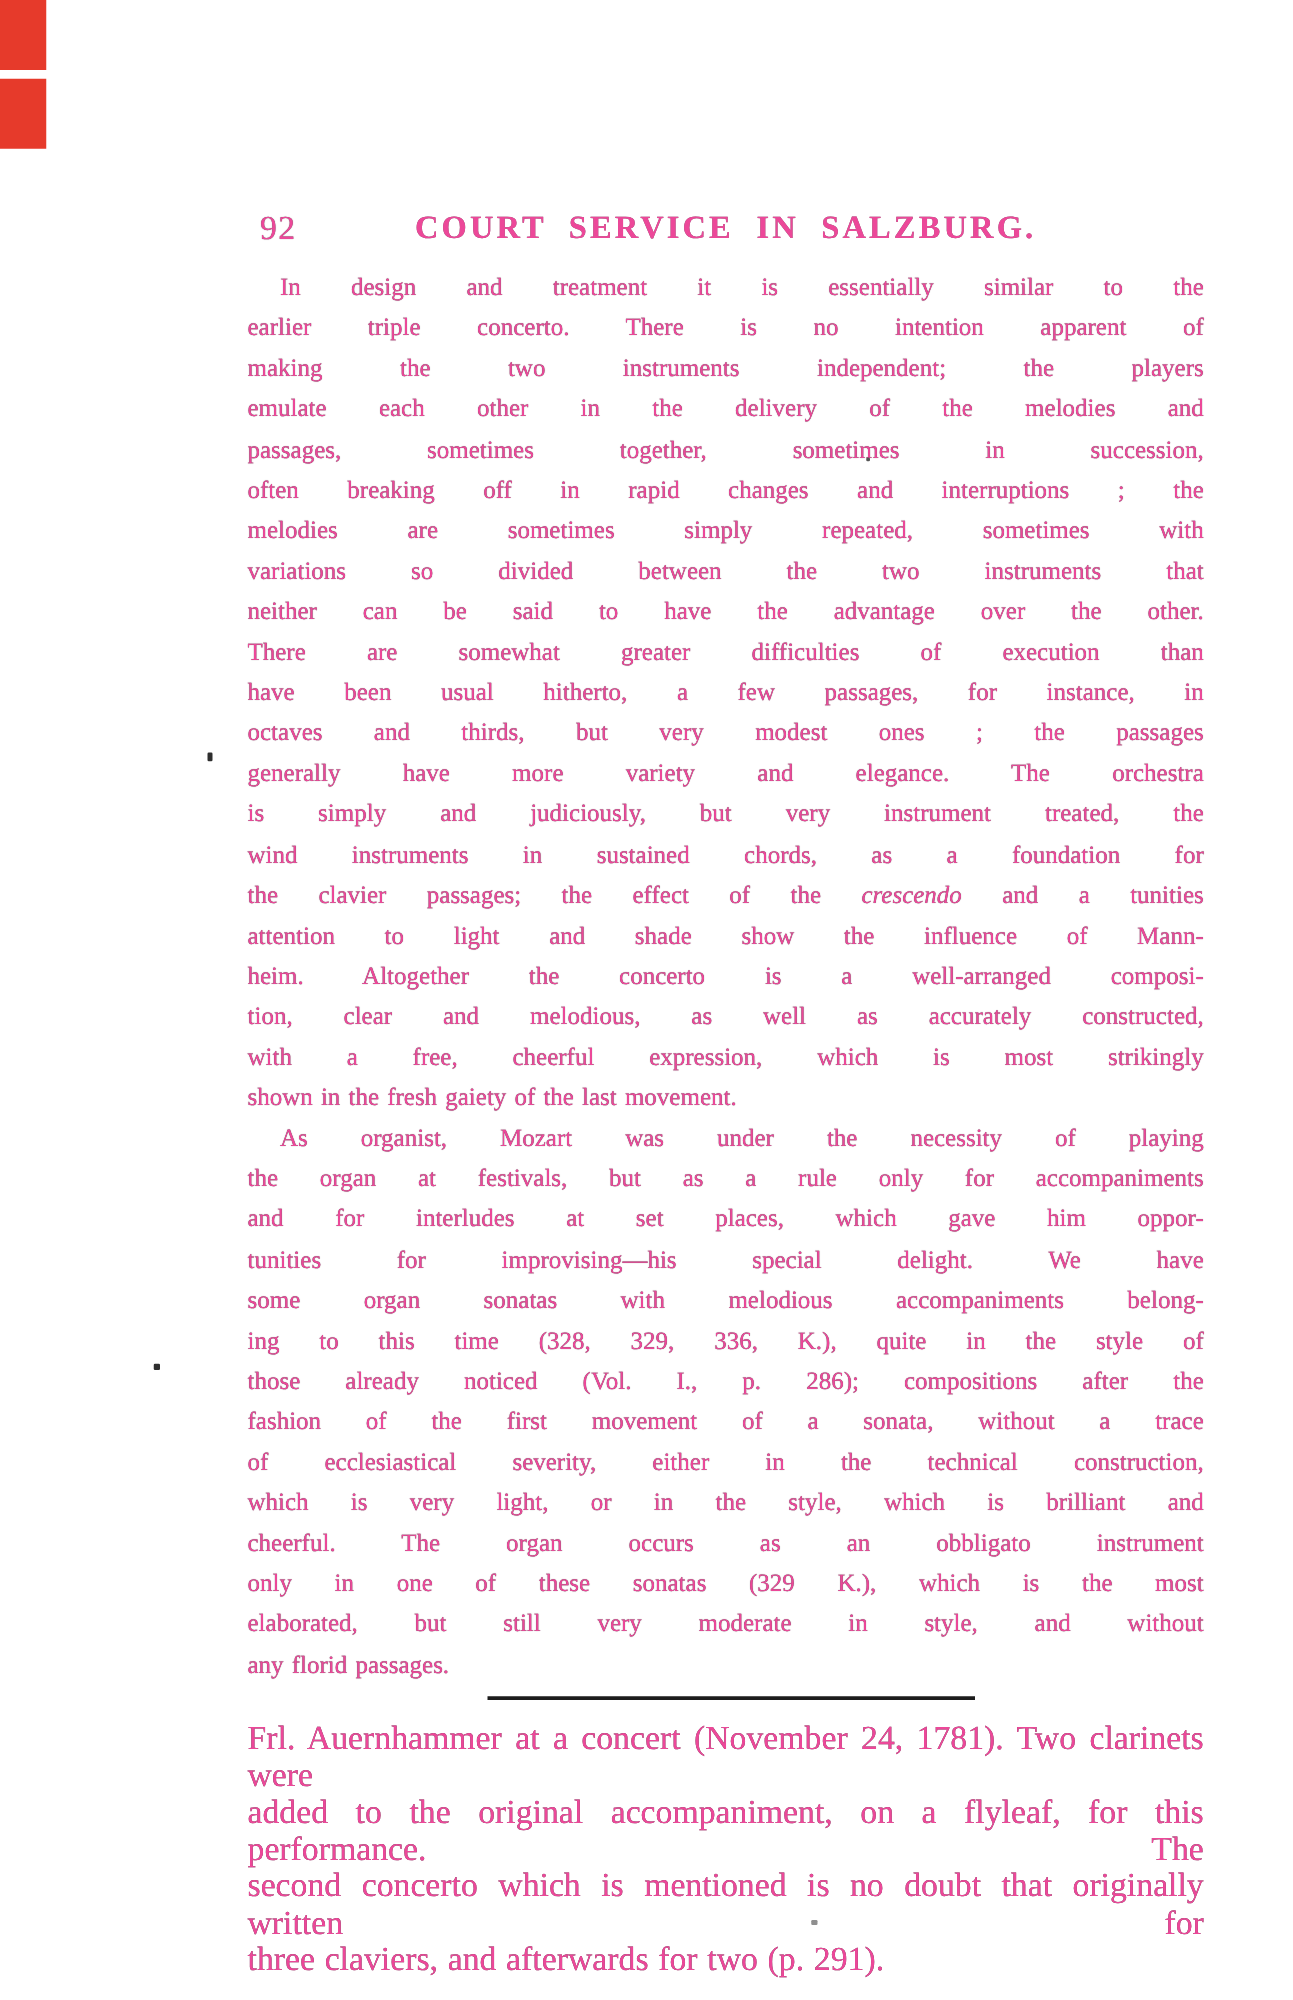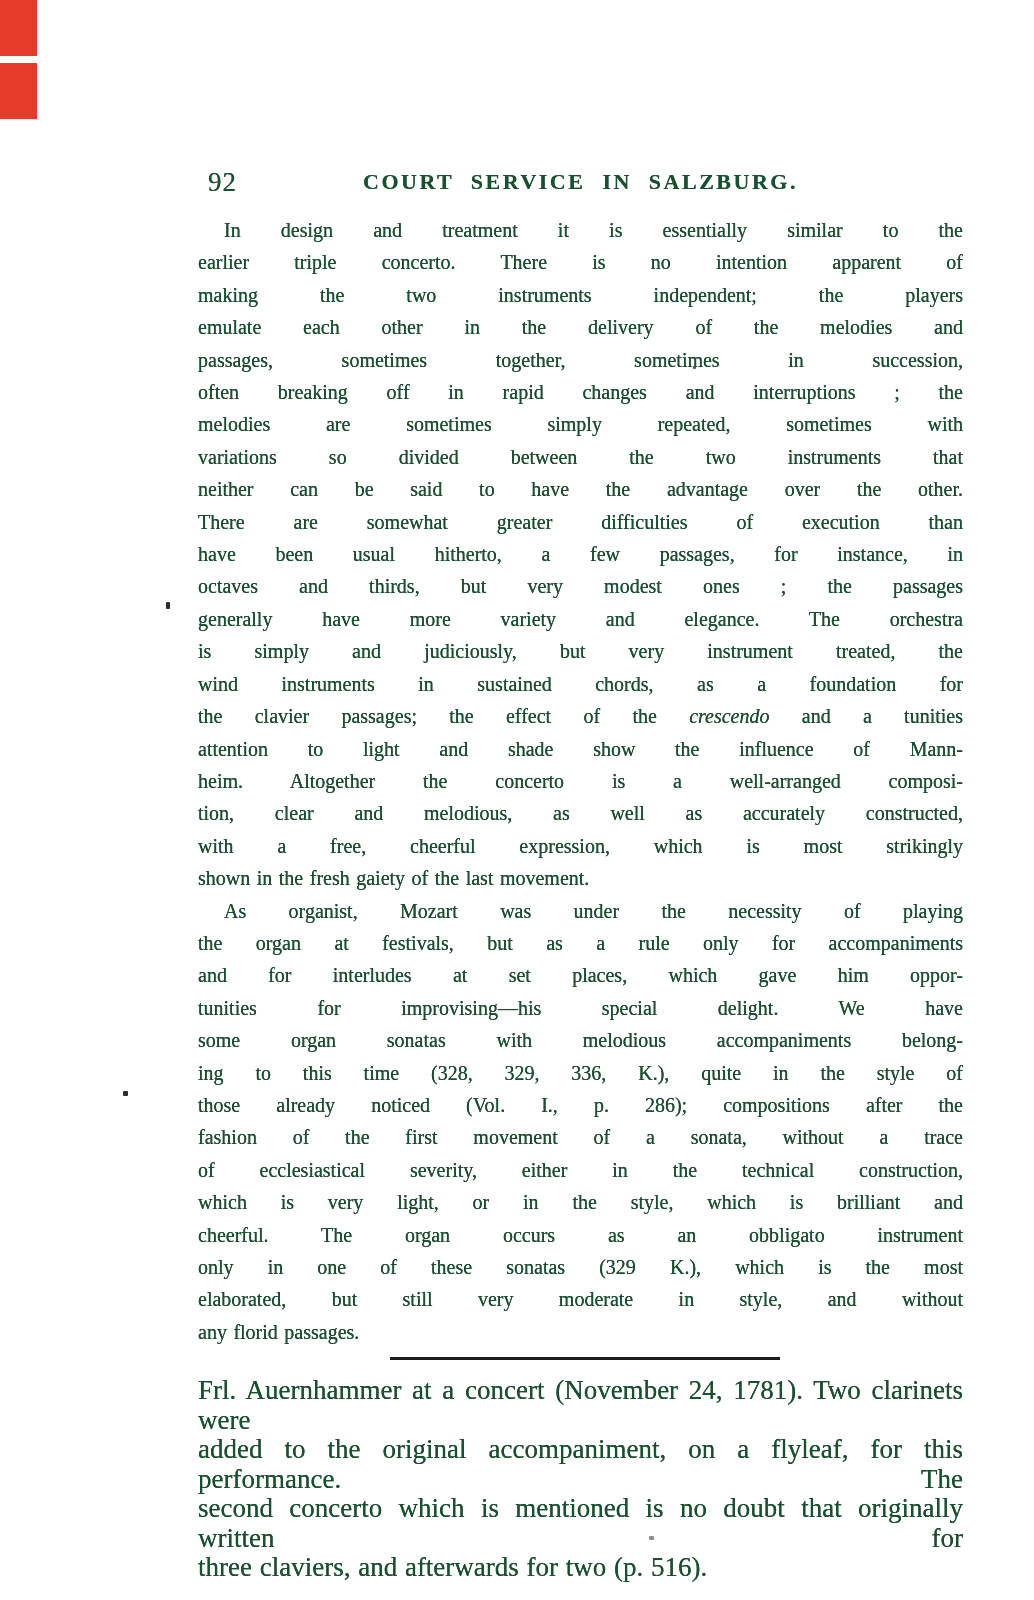--- a/index.html
+++ b/index.html
@@ -3,40 +3,40 @@
 <meta charset="utf-8">
 <style>
   html, body { margin: 0; padding: 0; background: #ffffff; }
   .page {
     position: relative;
     width: 996px;
     height: 1600px;
     background: #ffffff;
     overflow: hidden;
     font-family: "Liberation Serif", serif;
-    color: #14532d;
+    color: #ec4899;
     text-decoration: underline;
   }
   
   .edge-mark { position: absolute; left: 0; width: 37px; background: #e63a2b; }
   .edge-mark.m1 { top: 0; height: 56px; }
   .edge-mark.m2 { top: 63px; height: 56px; }
 
   
   .running-head {
     position: absolute; left: 198px; top: 167px; width: 765px; height: 30px;
     text-align: center;
   }
   .page-num {
     position: absolute; left: 10px; top: 0;
     font-size: 27px; line-height: 30px; letter-spacing: 1px;
     text-shadow: 0 0 0.6px rgba(0,0,0,0.75);
   }
   .head-title {
-    font-size: 22px; font-weight: bold; letter-spacing: 2.5px; word-spacing: 9px;
+    font-size: 26px; font-weight: bold; letter-spacing: 2.5px; word-spacing: 9px;
     line-height: 30px;
     text-shadow: 0 0 0.4px rgba(0,0,0,0.6);
   }
 
   
   .body-text {
     position: absolute; left: 198px; top: 214px; width: 765px;
     font-size: 20px; line-height: 32.4px;
     text-shadow: 0 0 0.55px rgba(0,0,0,0.8);
   }
@@ -122,21 +122,21 @@
         <div class="line para-end"><span>any florid passages.</span></div>
       </div>
   </div>
 
   <div class="footnote-rule"></div>
 
   <div class="footnote">
       <div class="line"><span>Frl. Auernhammer at a concert (November 24, 1781). Two clarinets were</span></div>
       <div class="line"><span>added to the original accompaniment, on a flyleaf, for this performance. The</span></div>
       <div class="line"><span>second concerto which is mentioned is no doubt that originally written for</span></div>
-      <div class="line para-end"><span>three claviers, and afterwards for two (p. 516).</span></div>
+      <div class="line para-end"><span>three claviers, and afterwards for two (p. 291).</span></div>
     </div>
 
   <div class="speck s1"></div>
   <div class="speck s2"></div>
   <div class="speck s3"></div>
   <div class="speck s4"></div>
 
 </div>
 
 </body></html>

